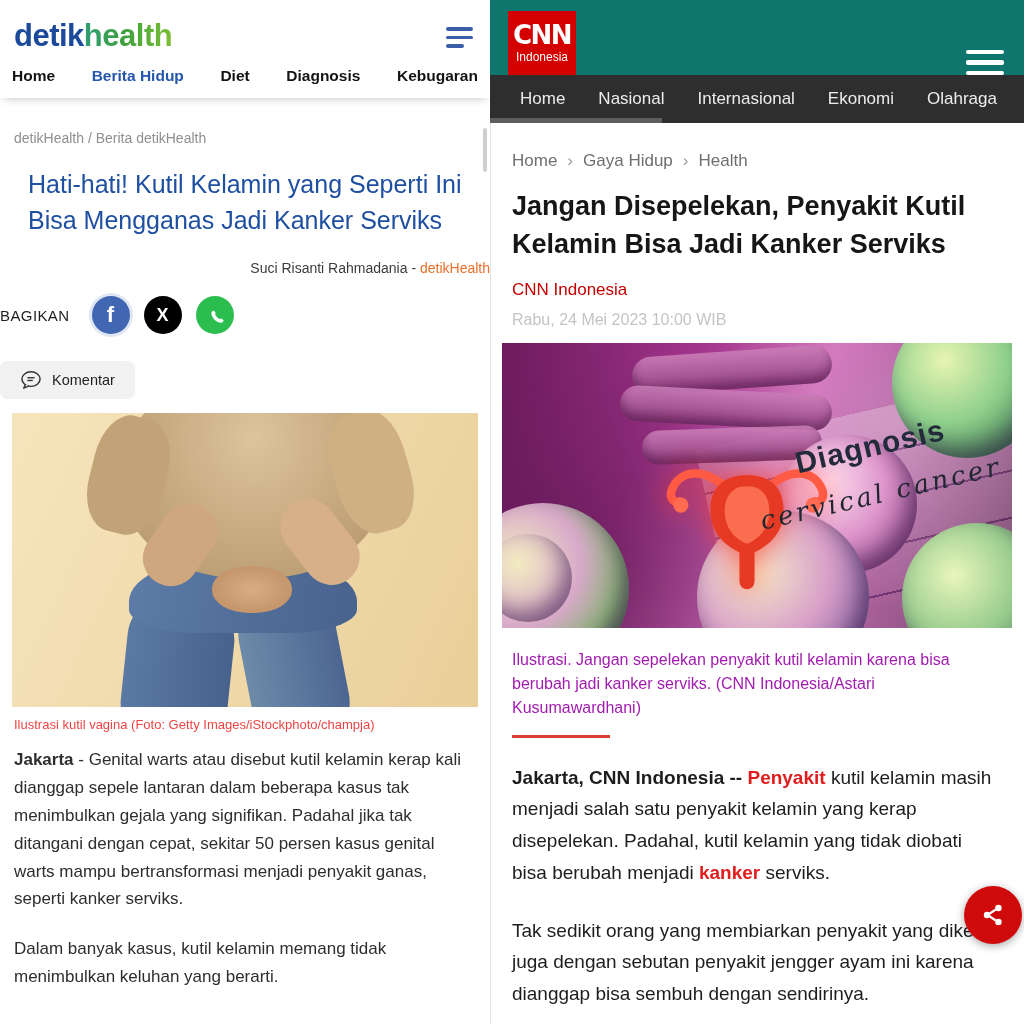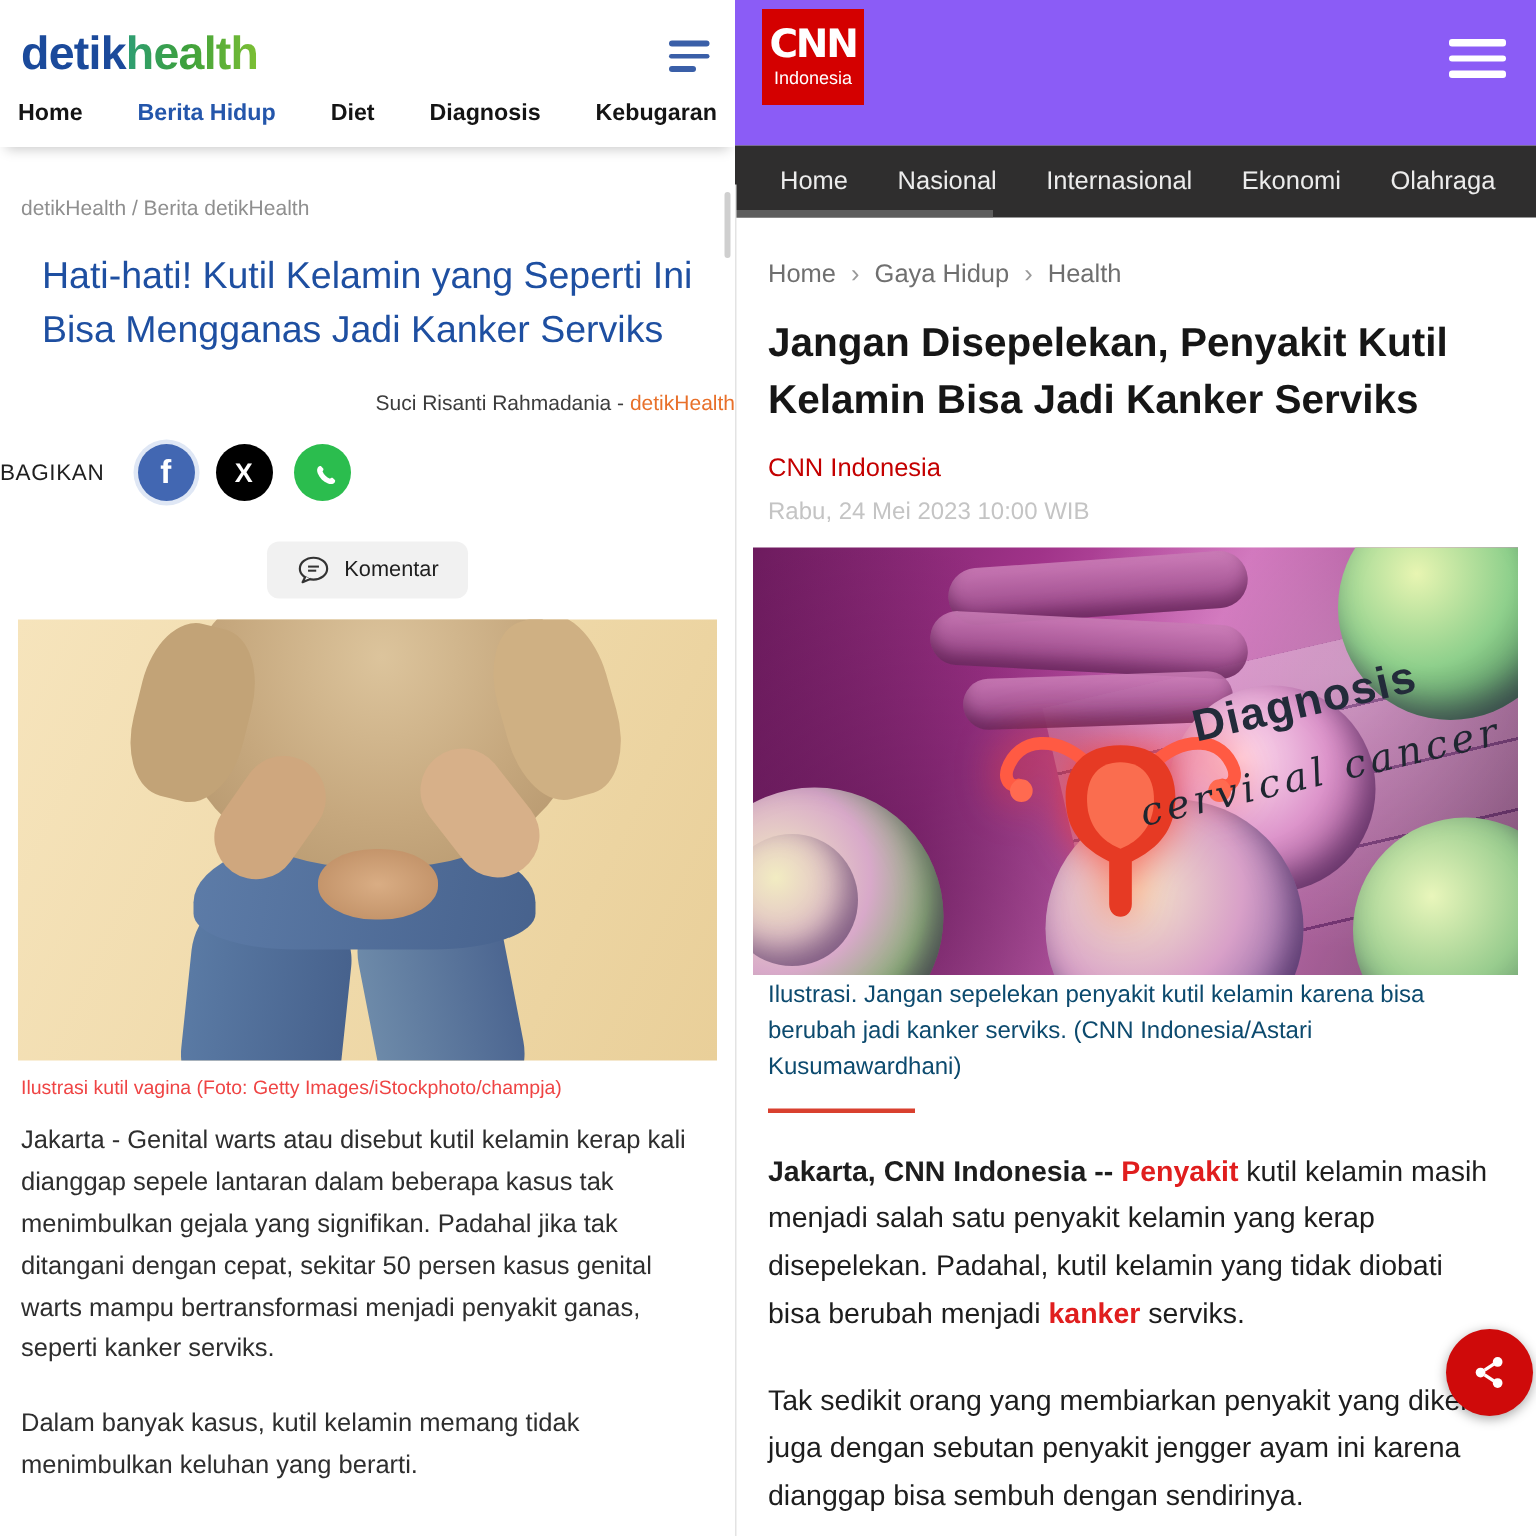--- a/index.html
+++ b/index.html
@@ -36,21 +36,21 @@
   .l-date { margin-top:17px; text-align:center; font-size:14px; color:#9b9b9b; }
 
   .l-share { margin-top:20px; display:flex; align-items:center; gap:14px; }
   .l-share .lbl { font-size:15px; color:#1f1f1f; letter-spacing:.4px; margin-right:8px; }
   .circ { width:38px; height:38px; border-radius:50%; display:flex; align-items:center; justify-content:center;
           color:#fff; font-weight:bold; cursor:pointer; }
   .circ.fb { background:#4267b2; font-size:22px; box-shadow:0 0 0 3px #dfe7f5; }
   .circ.xx { background:#000; font-size:18px; }
   .circ.wa { background:#2bbd4e; }
 
-  .l-comment-row { margin-top:27px; display:flex; justify-content:center; }
+  .l-comment-row { margin-top:27px; display:flex; }
   .l-comment { display:flex; align-items:center; gap:10px; background:#f1f1f1; border-radius:8px;
                padding:9px 20px; font-size:14.5px; color:#1f1f1f; cursor:pointer; }
 
   .l-hero { margin:14px 12px 0; height:294px; position:relative; overflow:hidden;
             background:linear-gradient(115deg,#f6e4bc 0%,#efd9a9 55%,#e9cf99 100%); }
   .l-hero .shape { position:absolute; }
   .leg-l { left:24%; top:62%; width:23%; height:52%; background:linear-gradient(90deg,#5a7aa4,#47628d); border-radius:44px; transform:rotate(6deg); }
   .leg-r { left:50%; top:60%; width:21%; height:54%; background:linear-gradient(90deg,#6d8aa9,#4c6691); border-radius:44px; transform:rotate(-11deg); }
   .hips  { left:25%; top:48%; width:49%; height:27%; background:linear-gradient(100deg,#5d7ca8,#47628d);
            border-radius:50% 50% 30% 30% / 60% 60% 30% 30%; }
@@ -59,28 +59,28 @@
            border-radius:42% 44% 46% 44%; }
   .sleeve-l { left:17%; top:1%; width:16%; height:40%; background:#c2a377; border-radius:40%; transform:rotate(14deg); }
   .sleeve-r { right:15%; top:-1%; width:16%; height:42%; background:#cfb083; border-radius:40%; transform:rotate(-16deg); }
   .forearm-l { left:30%; top:30%; width:12%; height:30%; background:#cfa77e; border-radius:40px; transform:rotate(35deg); }
   .forearm-r { right:28%; top:28%; width:12%; height:32%; background:#d7b089; border-radius:40px; transform:rotate(-38deg); }
   .hands { left:43%; top:52%; width:17%; height:16%; background:radial-gradient(#d9ad84,#bc8b61); border-radius:48%; }
 
   .l-caption { margin:10px 14px 0; font-size:13px; color:#ef4444; }
 
   .l-body { margin:14px 14px 0; font-size:17px; line-height:1.64; color:#2e2e2e; }
-  .l-body .lead { font-weight:normal; }
+  .l-body .lead { font-weight:bold; }
   .l-body p + p { margin-top:22px; }
 
   
   .page-right { position:relative; width:534px; height:1024px; background:#fff; overflow:hidden; }
   .page-right::after { content:""; position:absolute; left:0; top:123px; bottom:0; width:1px; background:#e3e3e3; }
 
-  .r-header { height:97px; background:#8b5cf6; display:flex; align-items:flex-start; justify-content:space-between; padding:0 20px 0 18px; }
+  .r-header { height:75px; background:#0f766e; display:flex; align-items:flex-end; justify-content:space-between; padding:0 20px 0 18px; }
   .r-logo { margin-top:6px; width:68px; height:64px; background:#d40000; color:#fff;
             display:flex; flex-direction:column; align-items:center; justify-content:center; cursor:pointer; }
   .r-logo .cnn { font-weight:bold; font-size:26px; letter-spacing:-1.5px; line-height:1; font-family:"DejaVu Sans",sans-serif; }
   .r-logo .ind { font-size:12px; margin-top:2px; }
   .r-menu { margin-top:26px; display:flex; flex-direction:column; gap:6px; cursor:pointer; }
   .r-menu .bar { width:38px; height:4.5px; background:#fff; border-radius:2px; }
 
   .r-nav { position:relative; height:48px; background:#2f2e2e; display:flex; align-items:center; gap:33px;
            padding:0 0 0 30px; color:#ececec; font-size:17px; white-space:nowrap; overflow:hidden; }
   .r-nav .item { cursor:pointer; }
@@ -114,21 +114,21 @@
   .v4 { left:195px;  bottom:-55px; width:172px; height:172px; background:radial-gradient(circle at 35% 35%, #f5e9ca, #d8a0c8 45%, #7e5a9e 85%); }
   .v5 { right:-40px; bottom:-45px; width:150px; height:150px; background:radial-gradient(circle at 35% 35%, #e9f6bb, #98cc8e 45%, #497a58 85%); }
   .v6 { left:-18px;  bottom:6px;   width:88px;  height:88px;  background:radial-gradient(circle at 35% 35%, #f6eeco, #f4e8c4 40%, #b98cb4 85%); }
   .paper { right:-44px; top:66px; width:340px; height:225px; transform:rotate(-13deg); opacity:.8;
            background:repeating-linear-gradient(180deg, rgba(255,255,255,.30) 0 44px, rgba(80,60,105,.5) 44px 46px); }
   .uterus { left:150px; top:96px; filter:drop-shadow(0 0 14px rgba(255,60,40,.8)); }
   .hero-text { right:14px; top:86px; transform:rotate(-13deg); text-align:center; }
   .ht1 { font-weight:bold; font-size:30px; color:#232b3a; letter-spacing:1px; }
   .ht2 { font-family:"DejaVu Serif", serif; font-style:italic; font-size:26px; color:#1f2630; margin-top:16px; letter-spacing:3px; }
 
-  .r-caption { margin:2px 22px 0; color:#0c4a6e; font-size:16px; line-height:1.5; }
+  .r-caption { margin:20px 22px 0; color:#a21caf; font-size:16px; line-height:1.5; }
   .r-divider { margin:15px 22px 0; width:98px; height:3px; background:#d9402f; }
 
   .r-body { margin:24px 22px 0; font-size:19px; line-height:1.67; color:#1d1d1d; }
   .r-body .b { font-weight:bold; }
   .r-body .red { color:#e01e1e; font-weight:bold; }
   .r-body p + p { margin-top:26px; }
 
   .fab { position:absolute; top:886px; right:2px; width:58px; height:58px; border-radius:50%; background:#cf0a0a;
          display:flex; align-items:center; justify-content:center; box-shadow:0 2px 8px rgba(0,0,0,.35); cursor:pointer; }
 </style>

